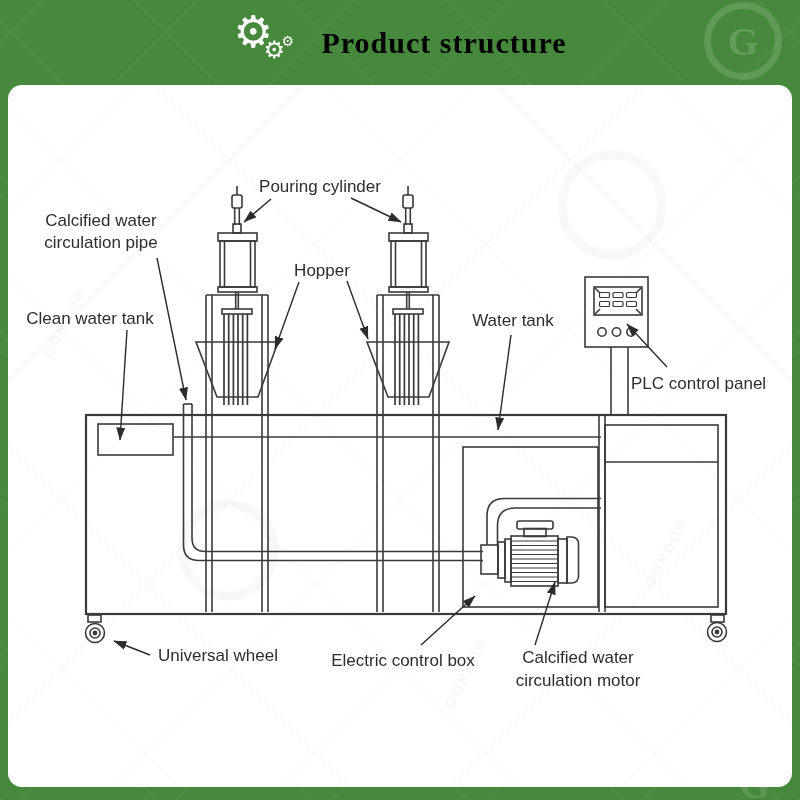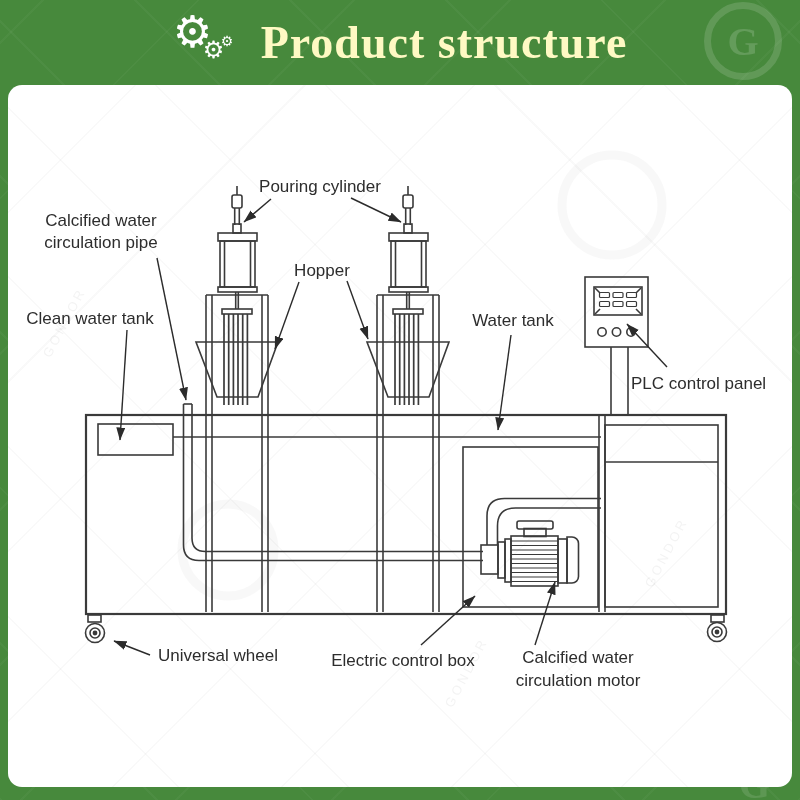--- a/index.html
+++ b/index.html
@@ -13,22 +13,22 @@
   }
   .header{
     position:absolute;left:0;top:0;width:800px;height:85px;
     display:flex;align-items:center;justify-content:center;gap:26px;
   }
   .gears{position:relative;width:62px;height:54px;color:#ffffff;}
   .gear-big{position:absolute;left:0;top:-6px;font-size:44px;line-height:1;}
   .gear-mid{position:absolute;left:30px;top:22px;font-size:24px;line-height:1;}
   .gear-small{position:absolute;left:48px;top:18px;font-size:14px;line-height:1;}
   .title{
-    color:#fef9c3;font-family:"Liberation Serif", serif;font-weight:bold;
-    font-size:46px;letter-spacing:1px;
+    color:#000000;font-family:"Liberation Serif", serif;font-weight:bold;
+    font-size:30px;letter-spacing:1px;
   }
   .hdr-watermark{
     position:absolute;right:18px;top:2px;width:64px;height:64px;border-radius:50%;
     border:7px solid rgba(255,255,255,0.14);color:rgba(255,255,255,0.16);
     font-size:40px;font-weight:bold;display:flex;align-items:center;justify-content:center;
     font-family:"Liberation Serif", serif;
   }
   .corner-watermark{
     position:absolute;right:30px;bottom:-8px;color:rgba(255,255,255,0.12);
     font-size:40px;font-weight:bold;font-family:"Liberation Serif", serif;

